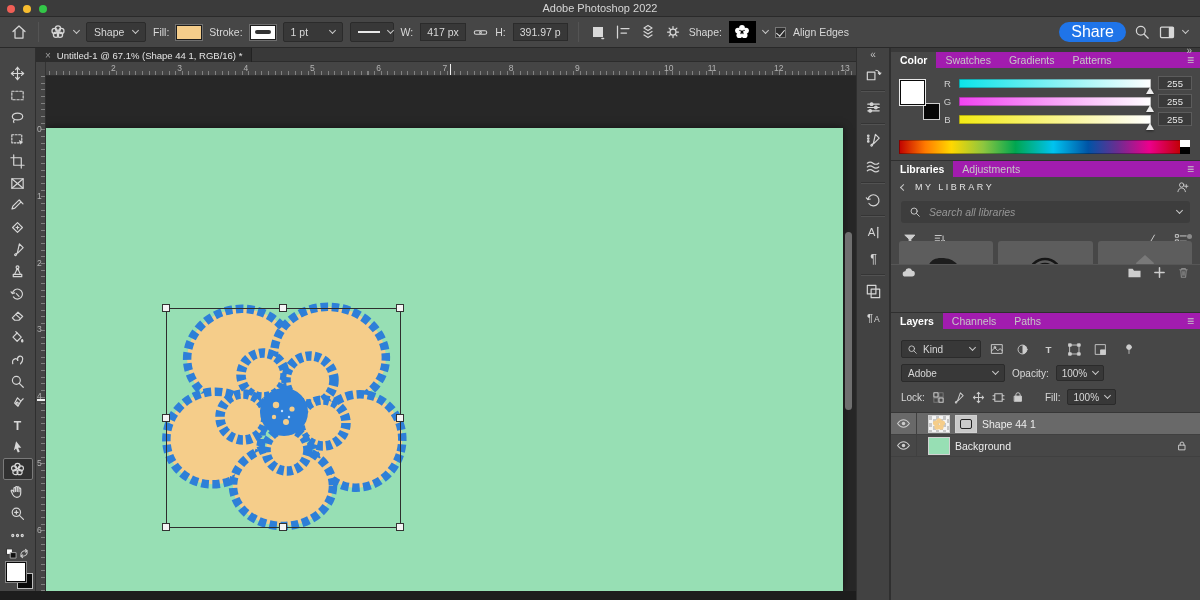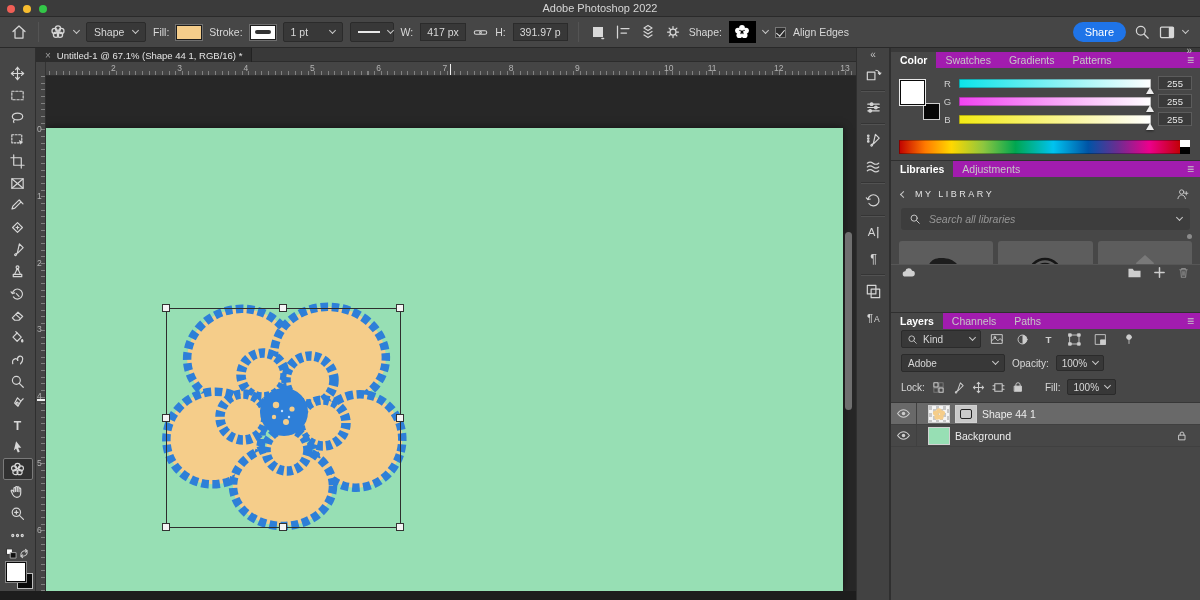--- a/index.html
+++ b/index.html
@@ -22,21 +22,21 @@
 .chevL{transform:rotate(135deg);margin-top:0}
 .dd{height:20px;background:#383838;border:1px solid #2b2b2b;border-radius:2px;display:flex;align-items:center;padding:0 7px;gap:8px;flex:none}
 .valbox{height:18px;background:#383838;border:1px solid #2b2b2b;border-radius:0;display:flex;align-items:center;padding:0 6px;min-width:46px;flex:none}
 .fill-swatch{width:26px;height:15px;background:var(--shape-fill);border:1px solid #1d1d1d;box-shadow:0 0 0 1px #6f6f6f;flex:none}
 .stroke-swatch{width:26px;height:15px;background:#fff;border:1px solid #1d1d1d;box-shadow:0 0 0 1px #6f6f6f;position:relative;flex:none}
 .stroke-swatch::after{content:'';position:absolute;left:4px;right:4px;top:4px;height:4px;background:#333;border-radius:2px}
 .linestyle{width:22px;height:2px;background:#e8e8e8;flex:none}
 .cb{width:11px;height:11px;background:#2e2e2e;border:1px solid #787878;position:relative;flex:none}
 .cb::after{content:'';position:absolute;left:2.5px;top:0.5px;width:4px;height:7px;border-right:1.6px solid #eaeaea;border-bottom:1.6px solid #eaeaea;transform:rotate(40deg)}
 .preset{width:27px;height:22px;background:#000;display:flex;align-items:center;justify-content:center;flex:none}
-.share{margin-left:auto;height:20px;background:var(--accent);color:#fff;border-radius:11px;padding:0 12px;display:flex;align-items:center;font-size:11px;flex:none}
+.share{margin-left:auto;height:20px;background:var(--accent);color:#fff;border-radius:11px;padding:0 12px;display:flex;align-items:center;font-size:16px;flex:none}
 
 .tabbar{position:absolute;left:36px;top:48px;width:820px;height:14px;background:#393939;border-bottom:1px solid #2c2c2c;z-index:6}
 .doctab{position:absolute;left:0;top:0;height:14px;background:#2d2d2d;display:flex;align-items:center;gap:6px;padding:0 9px;font-size:9.5px;color:#e4e4e4;border-right:1px solid #222}
 .doctab .x{color:#9c9c9c;font-size:10px}
 
 .toolbox{position:absolute;left:0;top:48px;width:36px;bottom:0;background:#464646;border-right:1px solid #2f2f2f;z-index:5;display:flex;flex-direction:column;align-items:center;padding-top:14px}
 .tool{width:30px;height:22px;display:flex;align-items:center;justify-content:center;border-radius:2px}
 .tool.selected{background:#313131;border:1px solid #7a7a7a}
 .tool svg{width:17px;height:17px}
 .tb-bottom{margin-top:2px;width:30px}
@@ -84,35 +84,35 @@
 .srow{display:flex;align-items:center;height:18px;gap:7px}
 .srow .sl{width:9px;font-size:9.5px;color:#cfcfcf;text-align:center}
 .track{flex:1;height:9px;border-radius:1px;position:relative;box-shadow:inset 0 0 0 1px rgba(0,0,0,.25)}
 .thumbTri{position:absolute;right:-3px;bottom:-6px;width:0;height:0;border-left:4.5px solid transparent;border-right:4.5px solid transparent;border-bottom:7px solid #ececec;filter:drop-shadow(0 1px 1px rgba(0,0,0,.5))}
 .cval{width:34px;height:14px;background:#3a3a3a;border:1px solid #5c5c5c;font-size:9.5px;color:#e8e8e8;display:flex;align-items:center;justify-content:center}
 .spectrum{position:absolute;left:8px;right:10px;bottom:6px;height:14px;background:linear-gradient(90deg,#c00000 0%,#ff7a00 9%,#ffd800 18%,#8dc63f 29%,#00a650 40%,#00c3ef 53%,#0054a6 65%,#6a2d91 75%,#ec008c 86%,#c00000 97%);box-shadow:inset 0 0 0 1px rgba(0,0,0,.3)}
 .spec-w{position:absolute;right:0;top:0;width:10px;height:7px;background:#fff}
 .spec-b{position:absolute;right:0;bottom:0;width:10px;height:7px;background:#000}
 
 #libPanel{top:112px;height:120px;border-top:1px solid #2f2f2f}
-.lib-row1{display:flex;align-items:center;padding:0 10px;height:20px;margin-top:7px;color:#dedede}
+.lib-row1{display:flex;align-items:center;padding:0 10px;height:20px;color:#dedede}
 .mylib{font-size:9px;letter-spacing:2.5px;margin-left:9px;color:#e2e2e2}
 .lib-search{margin:4px 10px 0;height:22px;background:rgba(0,0,0,.14);border-radius:3px;display:flex;align-items:center;padding:0 8px;gap:8px}
 .lib-search .ph{font-style:italic;color:#979797;font-size:10.5px}
 .lib-filter{display:flex;align-items:center;padding:0 12px;margin-top:9px;gap:16px}
 .lib-filter .rgt{margin-left:auto;display:flex;gap:13px;align-items:center}
 .lib-thumbs{position:absolute;left:8px;right:8px;bottom:16px;height:23px;display:flex;gap:5px}
 .lib-thumb{flex:1;background:#5d5d5d;border-radius:3px 3px 0 0;overflow:hidden;display:flex;justify-content:center}
 .lib-dot{position:absolute;right:0px;top:-7px;width:5px;height:5px;border-radius:50%;background:#8b8b8b}
 .lib-footer{position:absolute;left:0;right:0;bottom:0;height:16px;border-top:1px solid #565656;display:flex;align-items:center;padding:0 10px;gap:10px;background:#474747}
 .lib-footer .rgt{margin-left:auto;display:flex;gap:11px;align-items:center}
 
 #layersPanel{top:264px;bottom:0;border-top:1px solid #2f2f2f}
 .lrow{display:flex;align-items:center;padding:0 10px;gap:7px;color:#d8d8d8;font-size:10px}
-.kind-row{margin-top:0;height:20px;gap:5px}
+.kind-row{margin-top:10px;height:20px;gap:5px}
 .kind-dd{width:80px;height:18px;background:#383838;border:1px solid #2b2b2b;border-radius:2px;display:flex;align-items:center;gap:5px;padding:0 5px}
 .fbtn{width:21px;height:18px;display:flex;align-items:center;justify-content:center}
 .blend-dd{width:104px;height:18px;background:#383838;border:1px solid #2b2b2b;border-radius:2px;display:flex;align-items:center;padding:0 6px;gap:8px}
 .pctbox{height:16px;background:#383838;border:1px solid #2b2b2b;border-radius:2px;display:flex;align-items:center;padding:0 5px;gap:6px}
 .lockwrap{border-bottom:1px solid #373737;padding-bottom:5px}
 .layer{height:22px;display:flex;align-items:center;gap:5px;font-size:10.5px;color:#ececec;border-bottom:1px solid #404040}
 .layer.selected{background:#696969}
 .eye-cell{width:26px;height:22px;display:flex;align-items:center;justify-content:center;border-right:1px solid #404040;flex:none}
 .lthumb{width:22px;height:18px;border:1px solid #d2d2d2;flex:none}
 .shape-thumb{background:repeating-conic-gradient(#f4f4f4 0% 25%,#c6c6c6 0% 50%) 0 0/7px 7px;display:flex;align-items:center;justify-content:center;margin-left:6px}

